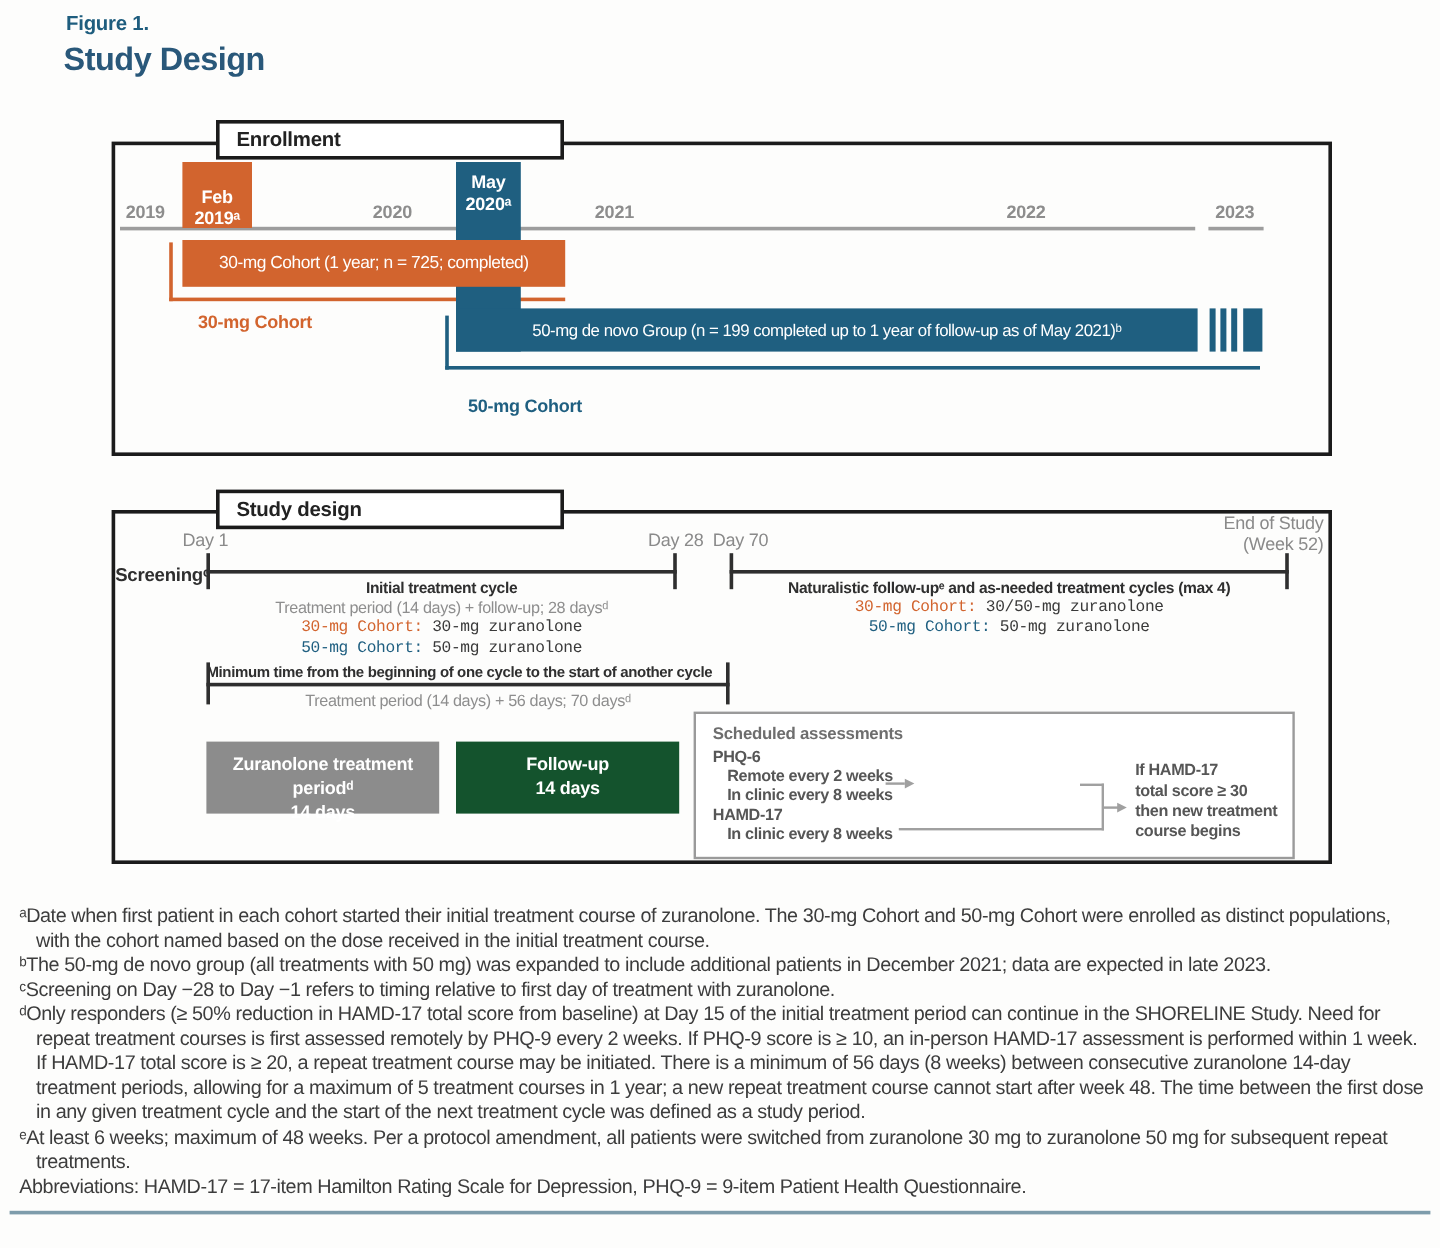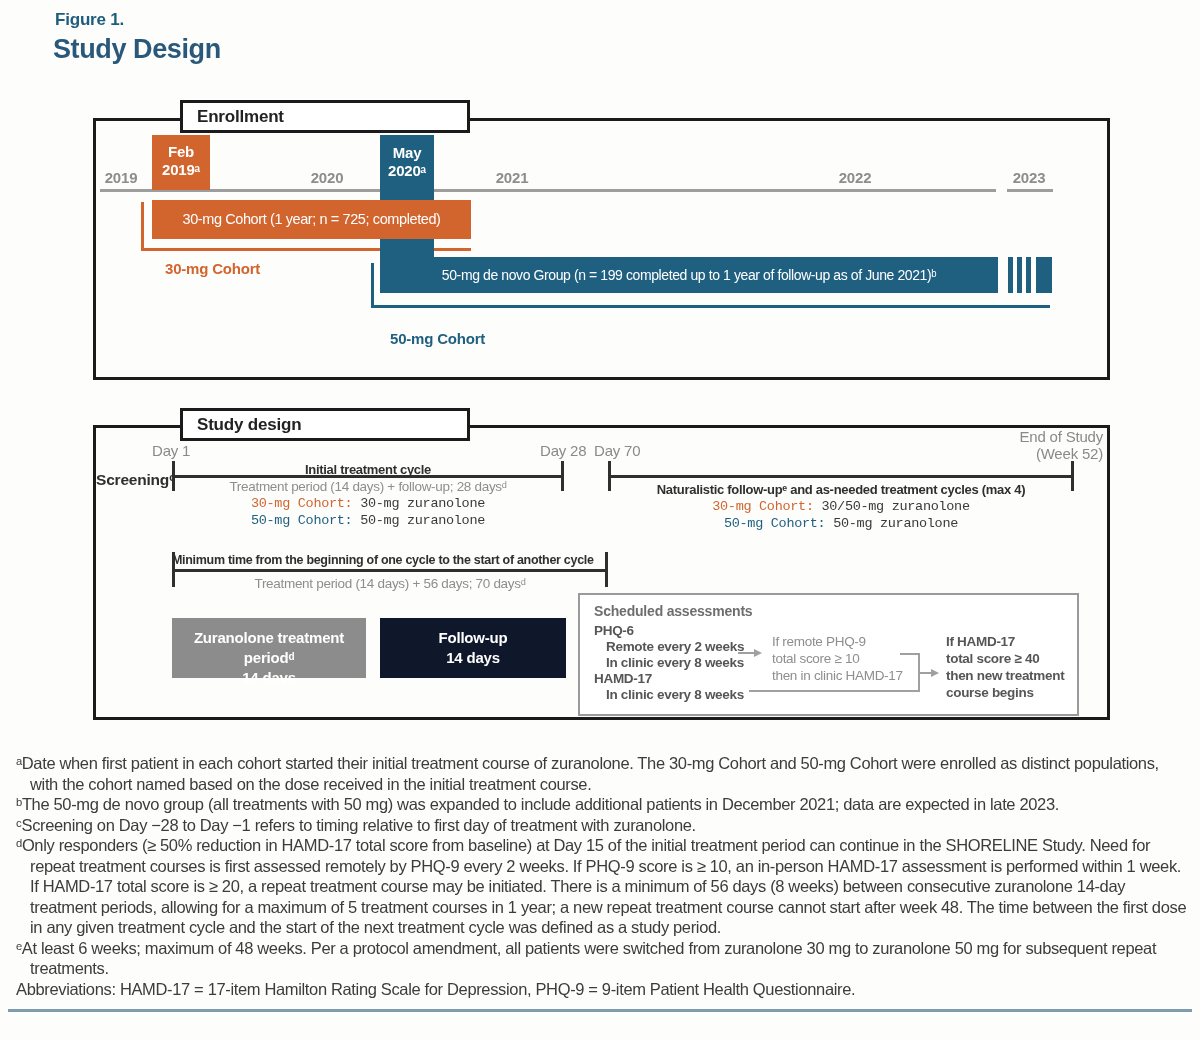--- a/index.html
+++ b/index.html
@@ -59,36 +59,36 @@
   <div class="abs year" style="left:1005px; top:169px;">2023</div>
 
   <div class="abs" style="left:380px; top:135px; width:54px; height:158px; background:#1f5f80; z-index:2;">
     <div class="marker">
       <div>May</div>
       <div>2020ᵃ</div>
     </div>
   </div>
 
   <div class="abs" style="left:152px; top:135px; width:58px; height:55px; background:#d2642e; z-index:2;">
-    <div class="marker" style="padding-top:8px;">
+    <div class="marker" style="padding-top:21px;">
       <div>Feb</div>
       <div>2019ᵃ</div>
     </div>
   </div>
 
   <div class="abs" style="left:141px; top:202px; width:3px; height:49px; background:#d2642e; z-index:1;"></div>
   <div class="abs" style="left:141px; top:248px; width:330px; height:3px; background:#d2642e; z-index:1;"></div>
 
   <div class="abs" style="left:152px; top:200px; width:319px; height:39px; background:#d2642e; z-index:3;">
     <div class="bar-text" style="line-height:39px;">30-mg Cohort (1 year; n = 725; completed)</div>
   </div>
   <div class="abs cohort-label lbl-orange" style="left:165px; top:260px;">30-mg Cohort</div>
 
   <div class="abs" style="left:380px; top:257px; width:618px; height:36px; background:#1f5f80; z-index:2;">
-    <div class="bar-text" style="line-height:36px; font-size:14px;">50-mg de novo Group (n = 199 completed up to 1 year of follow-up as of June 2021)ᵇ</div>
+    <div class="bar-text" style="line-height:36px; font-size:14px;">50-mg de novo Group (n = 199 completed up to 1 year of follow-up as of May 2021)ᵇ</div>
   </div>
 
   <div class="abs" style="left:1008px; top:257px; width:5px; height:36px; background:#1f5f80;"></div>
   <div class="abs" style="left:1017px; top:257px; width:5px; height:36px; background:#1f5f80;"></div>
   <div class="abs" style="left:1026px; top:257px; width:5px; height:36px; background:#1f5f80;"></div>
   <div class="abs" style="left:1036px; top:257px; width:16px; height:36px; background:#1f5f80;"></div>
 
   <div class="abs" style="left:371px; top:263px; width:3px; height:45px; background:#1f5f80; z-index:1;"></div>
   <div class="abs" style="left:371px; top:305px; width:679px; height:3px; background:#1f5f80; z-index:1;"></div>
   <div class="abs cohort-label lbl-blue" style="left:390px; top:330px;">50-mg Cohort</div>
@@ -108,21 +108,21 @@
   <div class="abs screening" style="left:96px; top:471px;">Screeningᶜ</div>
 
   <div class="abs dark-tick" style="left:172px; top:475px; width:392px; height:3px;"></div>
   <div class="abs dark-tick" style="left:172px; top:461px; width:3px; height:30px;"></div>
   <div class="abs dark-tick" style="left:561px; top:461px; width:3px; height:30px;"></div>
 
   <div class="abs dark-tick" style="left:608px; top:475px; width:466px; height:3px;"></div>
   <div class="abs dark-tick" style="left:608px; top:461px; width:3px; height:30px;"></div>
   <div class="abs dark-tick" style="left:1071px; top:461px; width:3px; height:30px;"></div>
 
-  <div class="abs center-block" style="left:158px; top:461px; width:420px;">
+  <div class="abs center-block" style="left:158px; top:481px; width:420px;">
     <div class="sect-title">Initial treatment cycle</div>
     <div class="sect-sub">Treatment period (14 days) + follow-up; 28 daysᵈ</div>
     <div class="sect-row"><span class="lbl-orange">30-mg Cohort:</span> <span>30-mg zuranolone</span></div>
     <div class="sect-row"><span class="lbl-blue">50-mg Cohort:</span> <span>50-mg zuranolone</span></div>
   </div>
 
   <div class="abs center-block" style="left:616px; top:481px; width:450px;">
     <div class="sect-title">Naturalistic follow-upᵉ and as-needed treatment cycles (max 4)</div>
     <div class="sect-row"><span class="lbl-orange">30-mg Cohort:</span> <span>30/50-mg zuranolone</span></div>
     <div class="sect-row"><span class="lbl-blue">50-mg Cohort:</span> <span>50-mg zuranolone</span></div>
@@ -135,51 +135,46 @@
   <div class="abs dark-tick" style="left:172px; top:552px; width:3px; height:35px;"></div>
   <div class="abs dark-tick" style="left:605px; top:552px; width:3px; height:35px;"></div>
   <div class="abs center-block" style="left:172px; top:575px; width:436px;">
     <div class="sect-sub">Treatment period (14 days) + 56 days; 70 daysᵈ</div>
   </div>
 
   <div class="abs period-box" style="left:172px; top:618px; width:194px; height:50px; background:#8c8c8c;">
     <div>Zuranolone treatment periodᵈ</div>
     <div>14 days</div>
   </div>
-  <div class="abs period-box" style="left:380px; top:618px; width:186px; height:50px; background:#0f172a;">
+  <div class="abs period-box" style="left:380px; top:618px; width:186px; height:50px; background:#14532d;">
     <div>Follow-up</div>
     <div>14 days</div>
   </div>
 
   <div class="abs" style="left:578px; top:593px; width:497px; height:119px; border:2px solid #9a9a9a; background:#ffffff;">
     <div class="abs assess-title" style="left:14px; top:8px;">Scheduled assessments</div>
     <div class="abs assess-item" style="left:14px; top:28px;">PHQ-6</div>
     <div class="abs assess-item" style="left:26px; top:44px;">Remote every 2 weeks</div>
     <div class="abs assess-item" style="left:26px; top:60px;">In clinic every 8 weeks</div>
     <div class="abs assess-item" style="left:14px; top:76px;">HAMD-17</div>
     <div class="abs assess-item" style="left:26px; top:92px;">In clinic every 8 weeks</div>
 
     <div class="abs conn" style="left:158px; top:57px; width:16px; height:2px;"></div>
     <div class="abs arrow-head" style="left:174px; top:54px;"></div>
 
-    <div class="abs assess-mid" style="left:192px; top:38px;">
-      <div>If remote PHQ-9</div>
-      <div>total score ≥ 10</div>
-      <div>then in clinic HAMD-17</div>
-    </div>
 
     <div class="abs conn" style="left:320px; top:58px; width:20px; height:2px;"></div>
     <div class="abs conn" style="left:338px; top:58px; width:2px; height:39px;"></div>
     <div class="abs conn" style="left:169px; top:95px; width:171px; height:2px;"></div>
     <div class="abs conn" style="left:340px; top:77px; width:12px; height:2px;"></div>
     <div class="abs arrow-head" style="left:351px; top:74px;"></div>
 
     <div class="abs assess-out" style="left:366px; top:38px;">
       <div>If HAMD-17</div>
-      <div>total score ≥ 40</div>
+      <div>total score ≥ 30</div>
       <div>then new treatment</div>
       <div>course begins</div>
     </div>
   </div>
 
   <div class="abs" style="left:16px; top:753px; width:1172px;">
     <div class="footnote">ᵃDate when first patient in each cohort started their initial treatment course of zuranolone. The 30-mg Cohort and 50-mg Cohort were enrolled as distinct populations, with the cohort named based on the dose received in the initial treatment course.</div>
     <div class="footnote">ᵇThe 50-mg de novo group (all treatments with 50 mg) was expanded to include additional patients in December 2021; data are expected in late 2023.</div>
     <div class="footnote">ᶜScreening on Day −28 to Day −1 refers to timing relative to first day of treatment with zuranolone.</div>
     <div class="footnote">ᵈOnly responders (≥ 50% reduction in HAMD-17 total score from baseline) at Day 15 of the initial treatment period can continue in the SHORELINE Study. Need for repeat treatment courses is first assessed remotely by PHQ-9 every 2 weeks. If PHQ-9 score is ≥ 10, an in-person HAMD-17 assessment is performed within 1 week. If HAMD-17 total score is ≥ 20, a repeat treatment course may be initiated. There is a minimum of 56 days (8 weeks) between consecutive zuranolone 14-day treatment periods, allowing for a maximum of 5 treatment courses in 1 year; a new repeat treatment course cannot start after week 48. The time between the first dose in any given treatment cycle and the start of the next treatment cycle was defined as a study period.</div>

